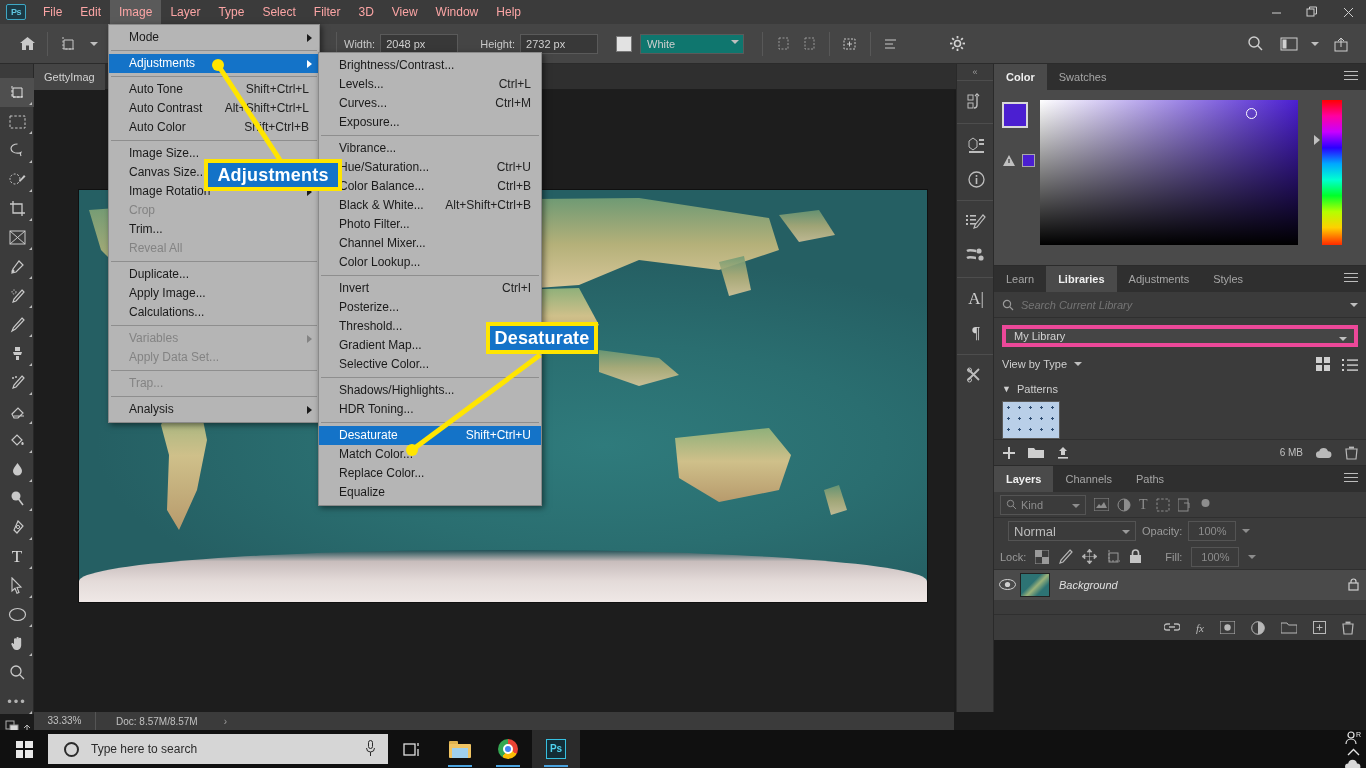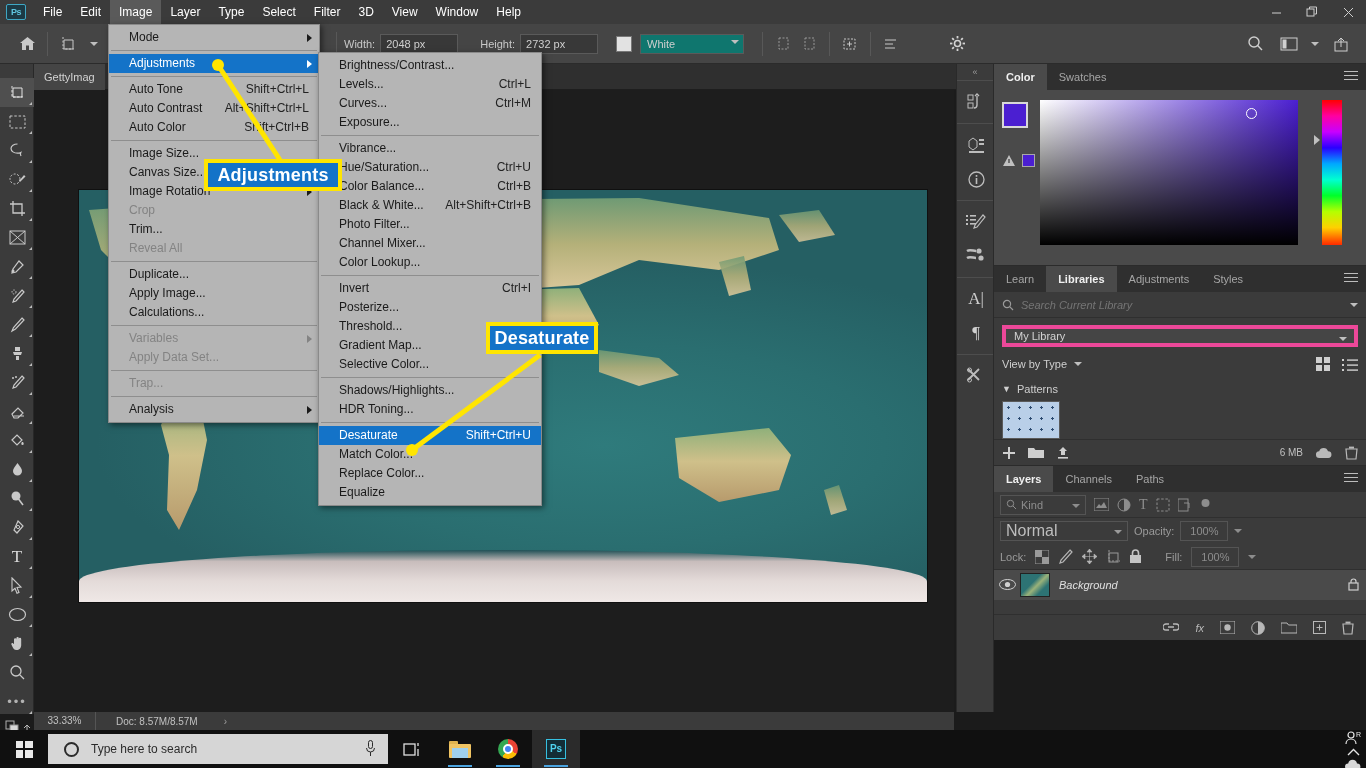--- a/index.html
+++ b/index.html
@@ -23,21 +23,21 @@
   .ps-logo {
     width: 20px; height: 16px; margin-left: 6px; margin-right: 8px;
     border: 1px solid #3fa7c4; border-radius: 2px;
     background: #1c3a45; color: #5fc6e0;
     font-size: 9px; font-weight: bold; line-height: 14px; text-align: center;
     letter-spacing: -0.5px;
   }
   .menubar { display: flex; align-items: center; height: 24px; }
   .menu-item {
     padding: 0 9px; height: 24px; line-height: 24px;
-    font-size: 12px; color: #ffffff; cursor: default; white-space: nowrap;
+    font-size: 12px; color: #fca5a5; cursor: default; white-space: nowrap;
   }
   .menu-item.active { background: #5a5a5a; }
   .win-controls { position: absolute; right: 0; top: 0; display: flex; height: 24px; }
   .win-btn {
     width: 36px; height: 24px; display: flex; align-items: center; justify-content: center;
     color: #cfcfcf; font-size: 11px;
   }
   .win-btn svg { display: block; }
 
   
@@ -206,22 +206,22 @@
                 border-top: 1px solid #2f2f2f; color: #c0c0c0; font-size: 10px; }
 
   .layers-panel { background: #3b3b3b; }
   .lyr-filter { display: flex; align-items: center; height: 26px; padding: 0 6px; gap: 8px;
                 border-bottom: 1px solid #2f2f2f; }
   .kind-box { width: 86px; height: 20px; background: #3b3b3b; border: 1px solid #545454;
               display: flex; align-items: center; padding: 0 5px; font-size: 11px; color: #8d8d8d;
               position: relative; }
   .lyr-blend { display: flex; align-items: center; height: 26px; padding: 0 6px; gap: 6px; }
   .blend-sel { width: 128px; height: 20px; background: #3b3b3b; border: 1px solid #545454;
-               display: flex; align-items: center; padding: 0 5px; font-size: 16px; color: #bdbdbd;
-               position: relative; }
+               display: flex; align-items: center; padding: 0 5px; font-size: 13px; color: #bdbdbd;
+               position: relative; margin-left: 8px; }
   .op-val { width: 48px; height: 20px; background: #3b3b3b; border: 1px solid #545454;
             font-size: 11px; color: #8d8d8d; text-align: center; line-height: 18px; }
   .lyr-lock { display: flex; align-items: center; height: 26px; padding: 0 6px; gap: 9px;
               border-bottom: 1px solid #2f2f2f; }
   .lyr-row { display: flex; align-items: center; height: 30px; background: #4a4a4a; }
   .eye { width: 26px; text-align: center; color: #d0d0d0; }
   .lyr-thumb { width: 30px; height: 24px; border: 1px solid #222;
                background: linear-gradient(135deg,#2d7374 40%, #9ab27a 55%, #2d7374 75%); }
   .lyr-name { flex: 1; padding-left: 9px; font-style: italic; font-size: 11px; color: #e0e0e0; }
   .lyr-lockicon { width: 26px; text-align: center; color: #cfcfcf; }
@@ -912,21 +912,21 @@
               <path d="M3 5V3.5a2.5 2.5 0 015 0V5" fill="none" stroke="#cfcfcf" stroke-width="1.2"></path>
             </svg>
         </span>
       </div>
     </div>
 
     <div class="layers-footer">
       <svg width="16" height="12">
           <path d="M6 2H3a3 3 0 000 6h3M10 2h3a3 3 0 010 6h-3M5 5h6" fill="none" stroke="#b8b8b8" stroke-width="1.3"></path>
         </svg>
-      <span style="font-family:Liberation Sans, sans-serif;font-style:italic;color:#b8b8b8">fx</span>
+      <span style="font-family:Liberation Serif, serif;font-style:italic;color:#b8b8b8">fx</span>
       <svg width="15" height="13">
           <rect x="0" y="0" width="15" height="13" fill="none" stroke="#b8b8b8"></rect>
           <circle cx="7.5" cy="6.5" r="3.2" fill="#b8b8b8"></circle>
         </svg>
       <svg width="14" height="14">
           <circle cx="7" cy="7" r="6.3" fill="none" stroke="#b8b8b8"></circle>
           <path d="M7 .7a6.3 6.3 0 010 12.6z" fill="#b8b8b8"></path>
         </svg>
       <svg width="16" height="13">
           <path d="M0 2h6l1.5 2H16v8H0z" fill="none" stroke="#b8b8b8"></path>

